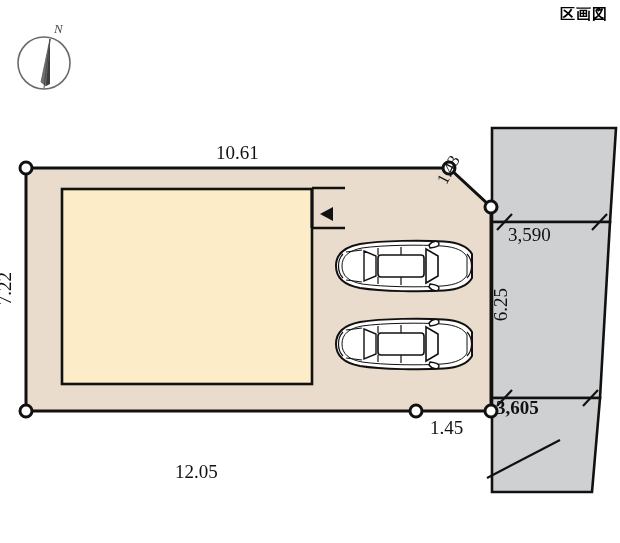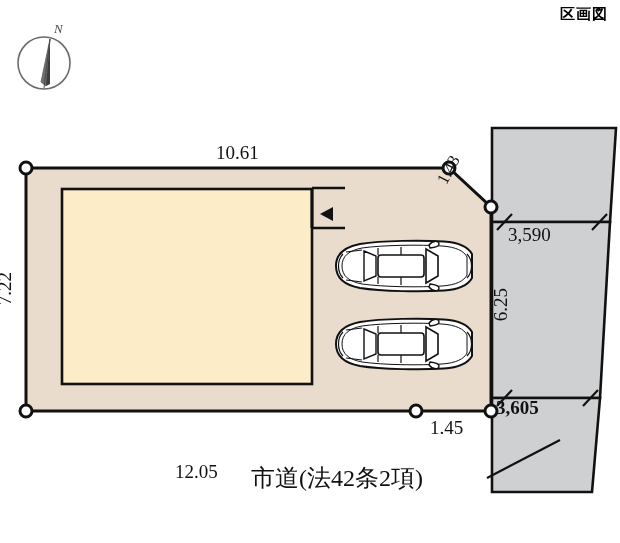--- a/index.html
+++ b/index.html
@@ -202,15 +202,14 @@
 
   <div class="txt dim dim-625">6.25</div>
 
   <div class="txt dim dim-3605">3,605</div>
 
   <div class="txt dim dim-bottom">12.05</div>
 
   <div class="txt dim dim-215">1.45</div>
 
 
-  <div class="txt road-label">市道(法42条2項)</div>
 
 </div>
 
 </body></html>

